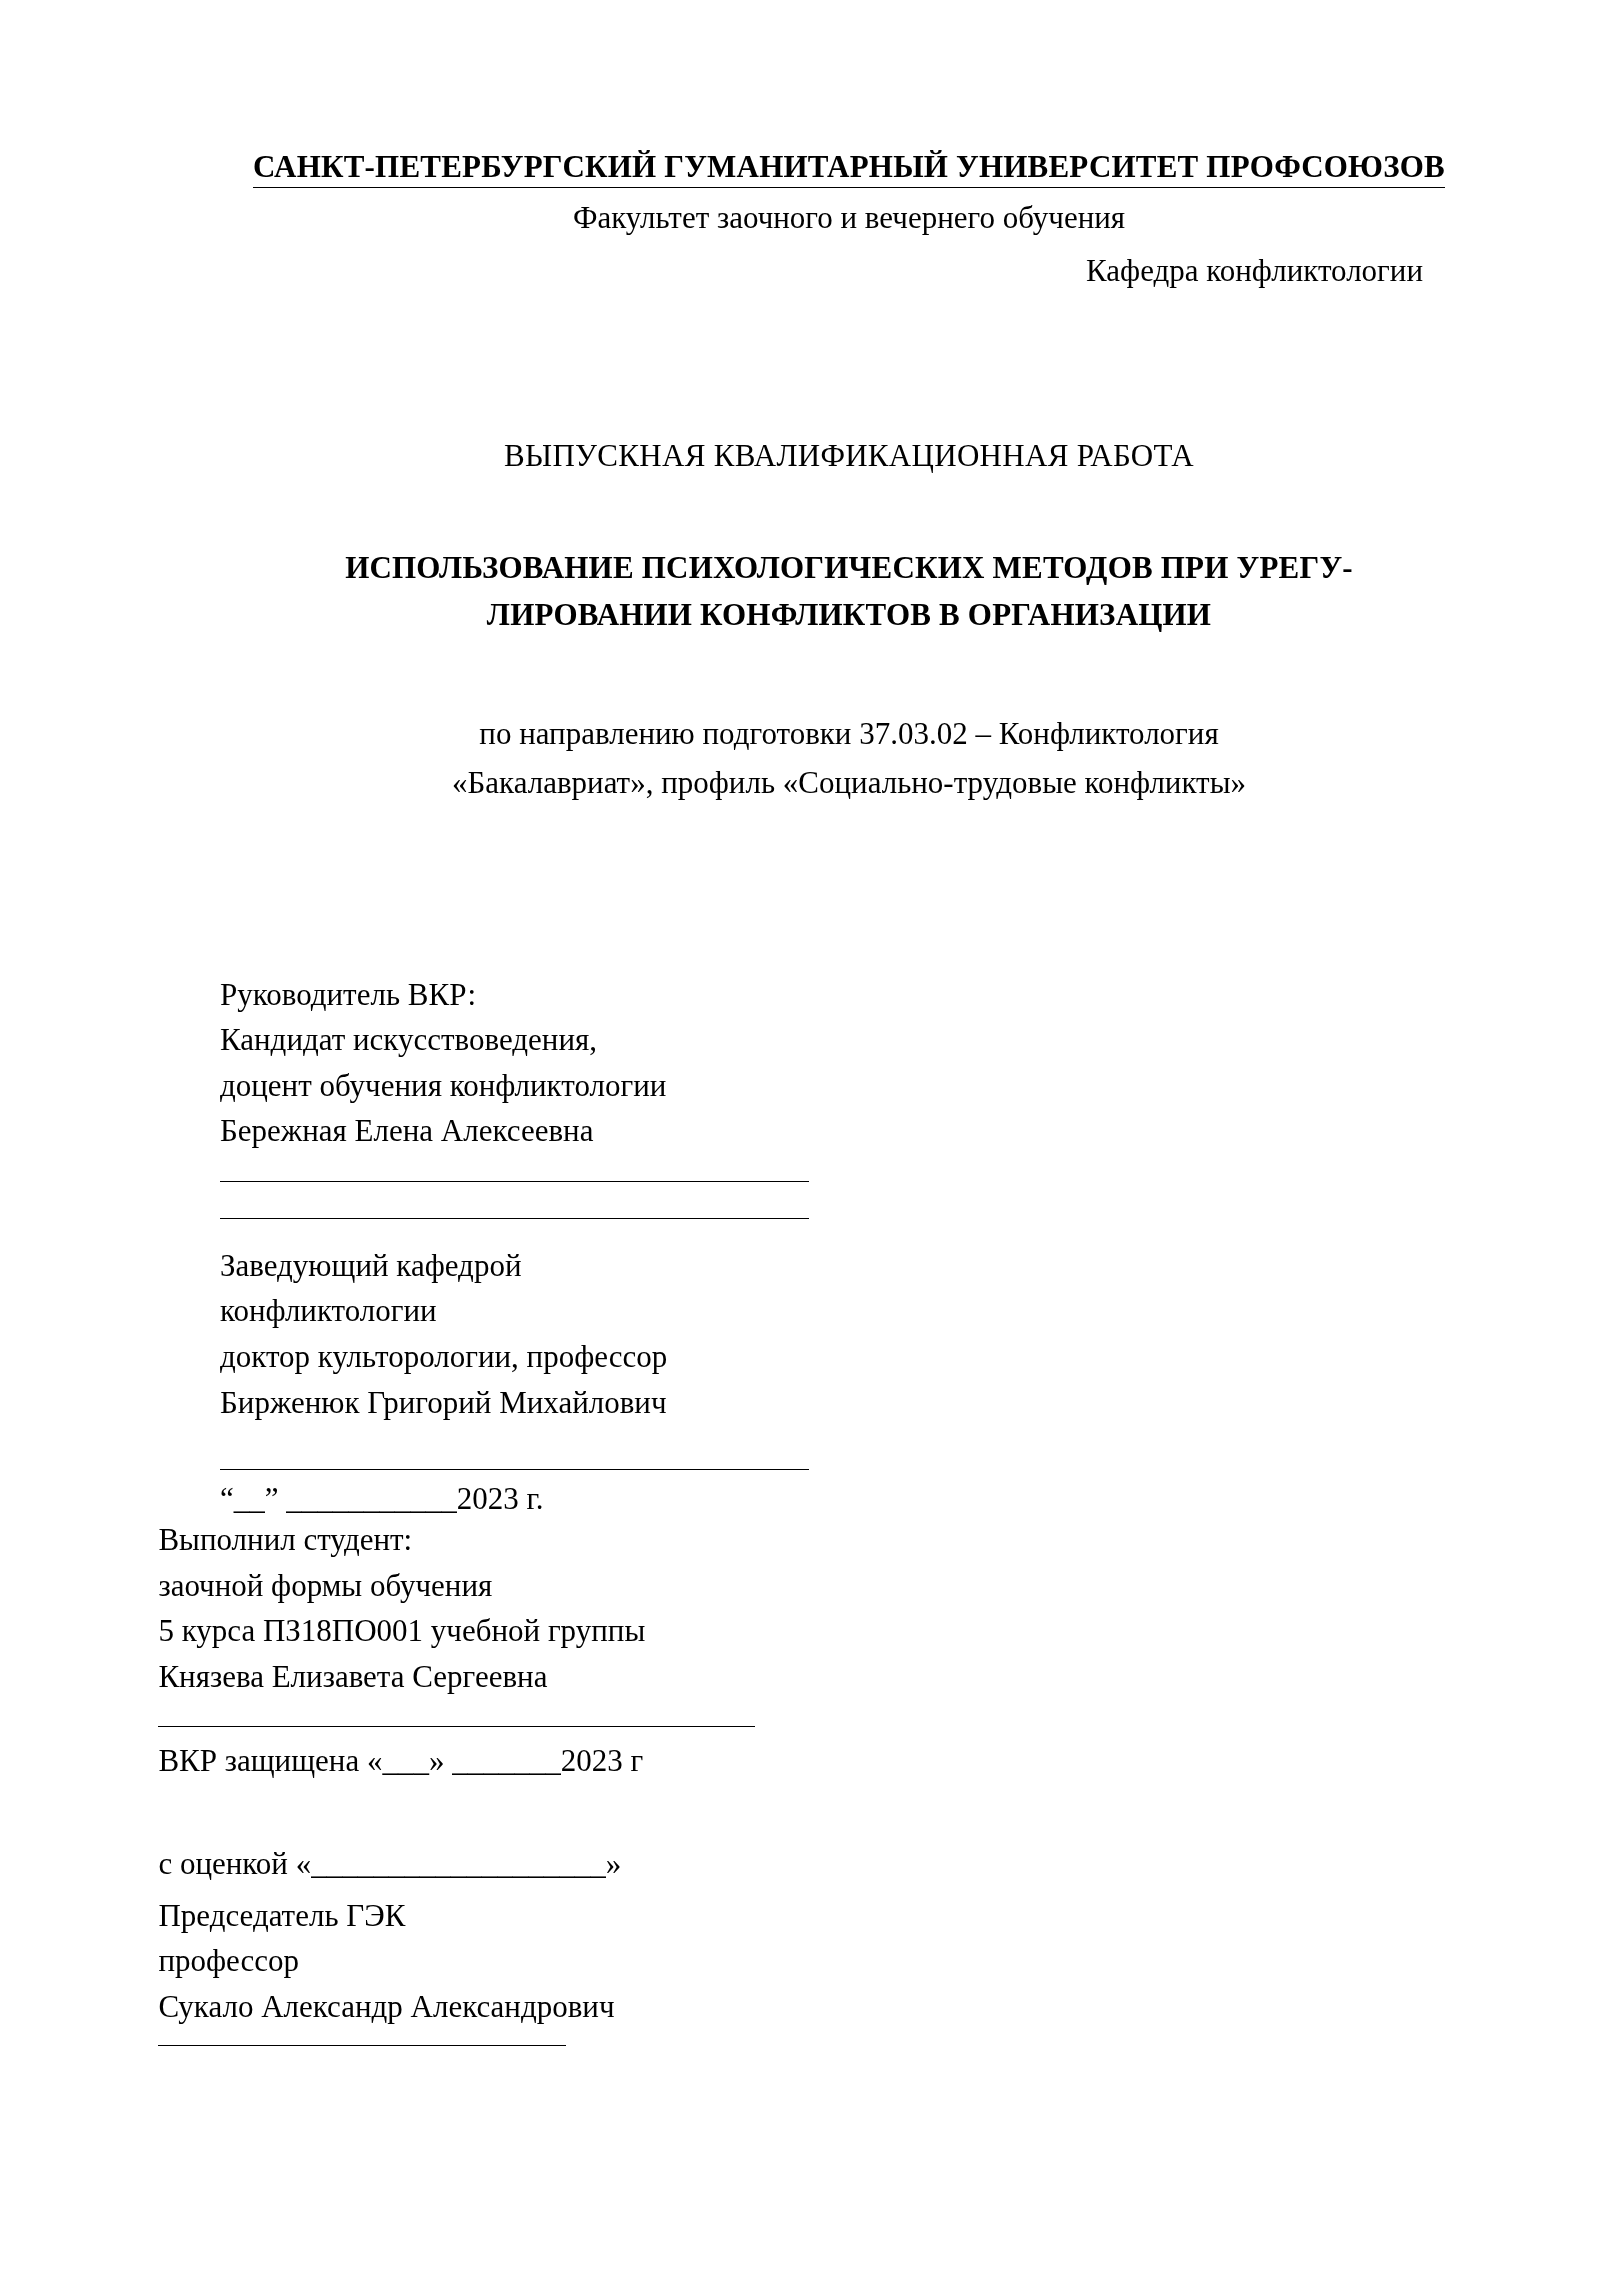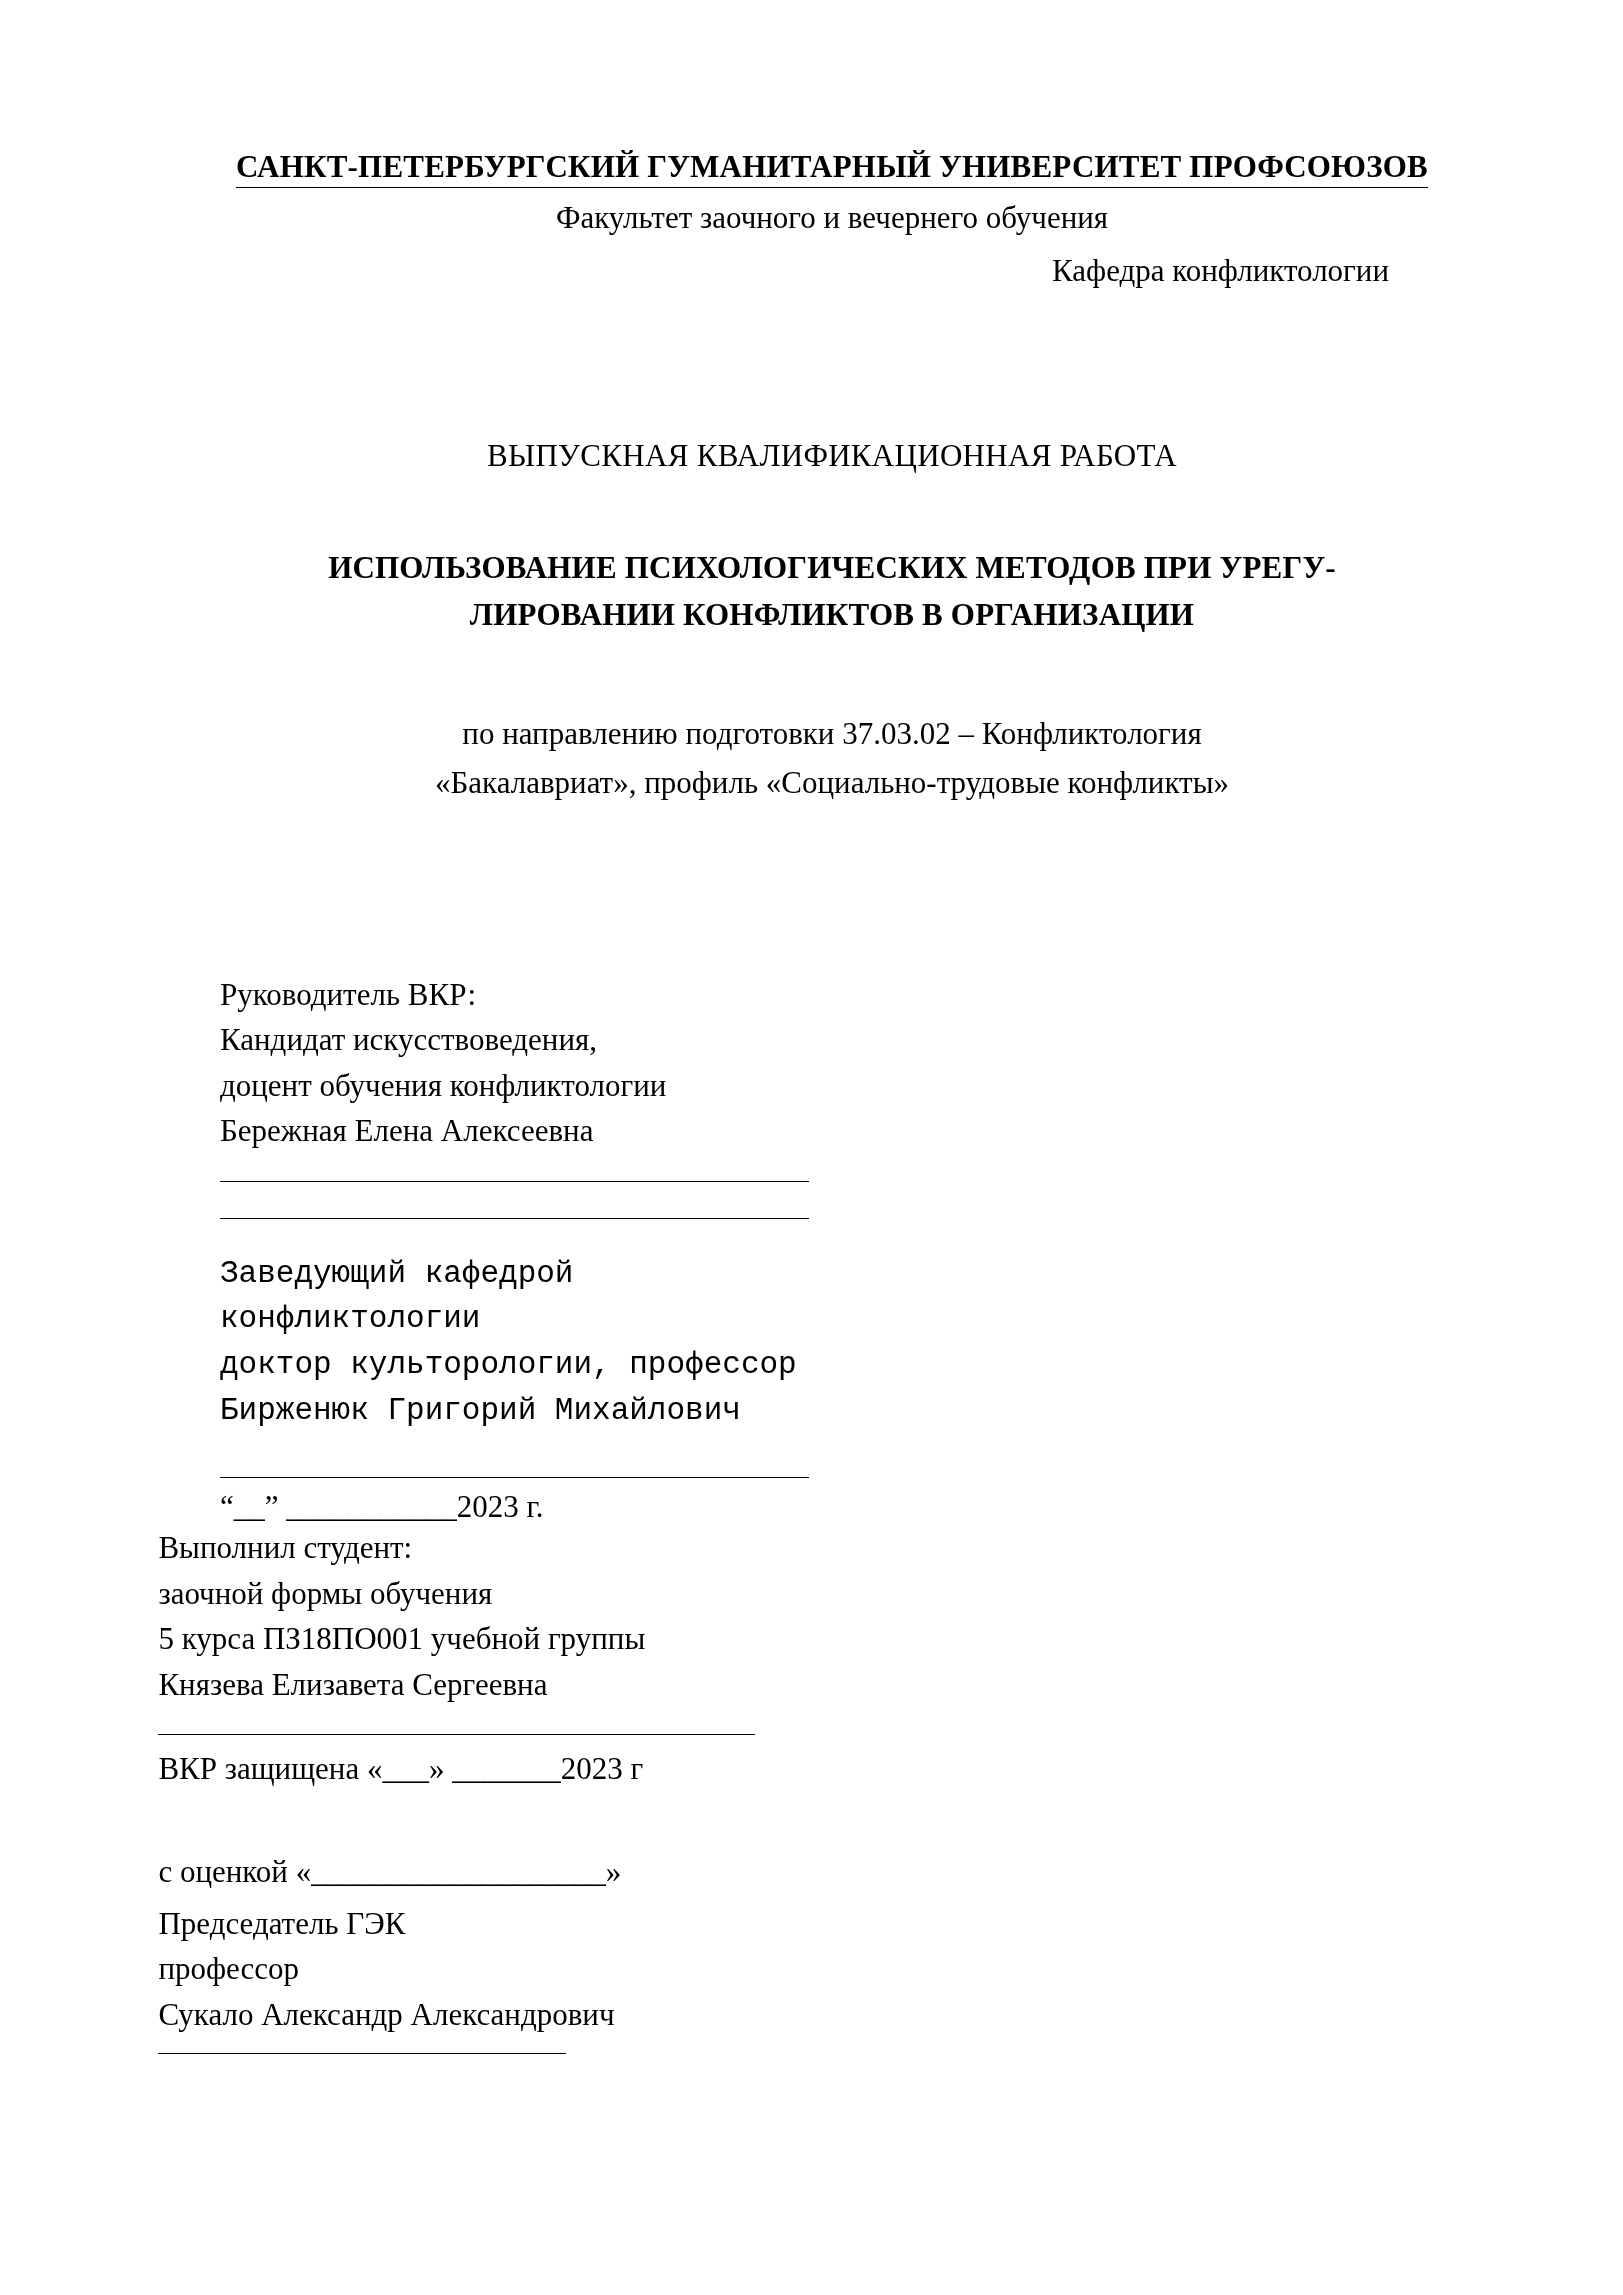--- a/index.html
+++ b/index.html
@@ -10,21 +10,21 @@
   body {
     font-family: "Liberation Serif", serif;
     color: #000000;
   }
   .page {
     width: 1623px;
     height: 2295px;
     box-sizing: border-box;
     position: relative;
     background: #ffffff;
-    padding: 149px 108px 47px 149px;
+    padding: 149px 74px 47px 149px;
   }
 
   .univ-line {
     text-align: center;
     font-weight: bold;
     font-size: 31px;
     letter-spacing: 0.2px;
     margin: 0 0 4.7px 0;
   }
   .univ-line span {
@@ -87,21 +87,21 @@
     white-space: nowrap;
   }
   .rule {
     border-bottom: 1.6px solid #000;
     height: 0;
   }
   .rule-l1 { width: 589px; margin-top: 27px; }
   .rule-l2 { width: 589px; margin-top: 36px; }
   .rule-r1 { width: 597px; margin-top: 27px; }
 
-  .gap-block { margin-top: 32px; font-family: Liberation Mono, monospace; }
+  .gap-block { margin-top: 24px; }
   .gap-block-r { margin-top: 14px; }
 
   .rule-l3 { width: 589px; margin-top: 44px; }
   .rule-r2 { width: 408px; margin-top: 15.7px; }
 
   .date-line {
     font-size: 31px;
     margin-top: 11px;
     white-space: nowrap;
   }

